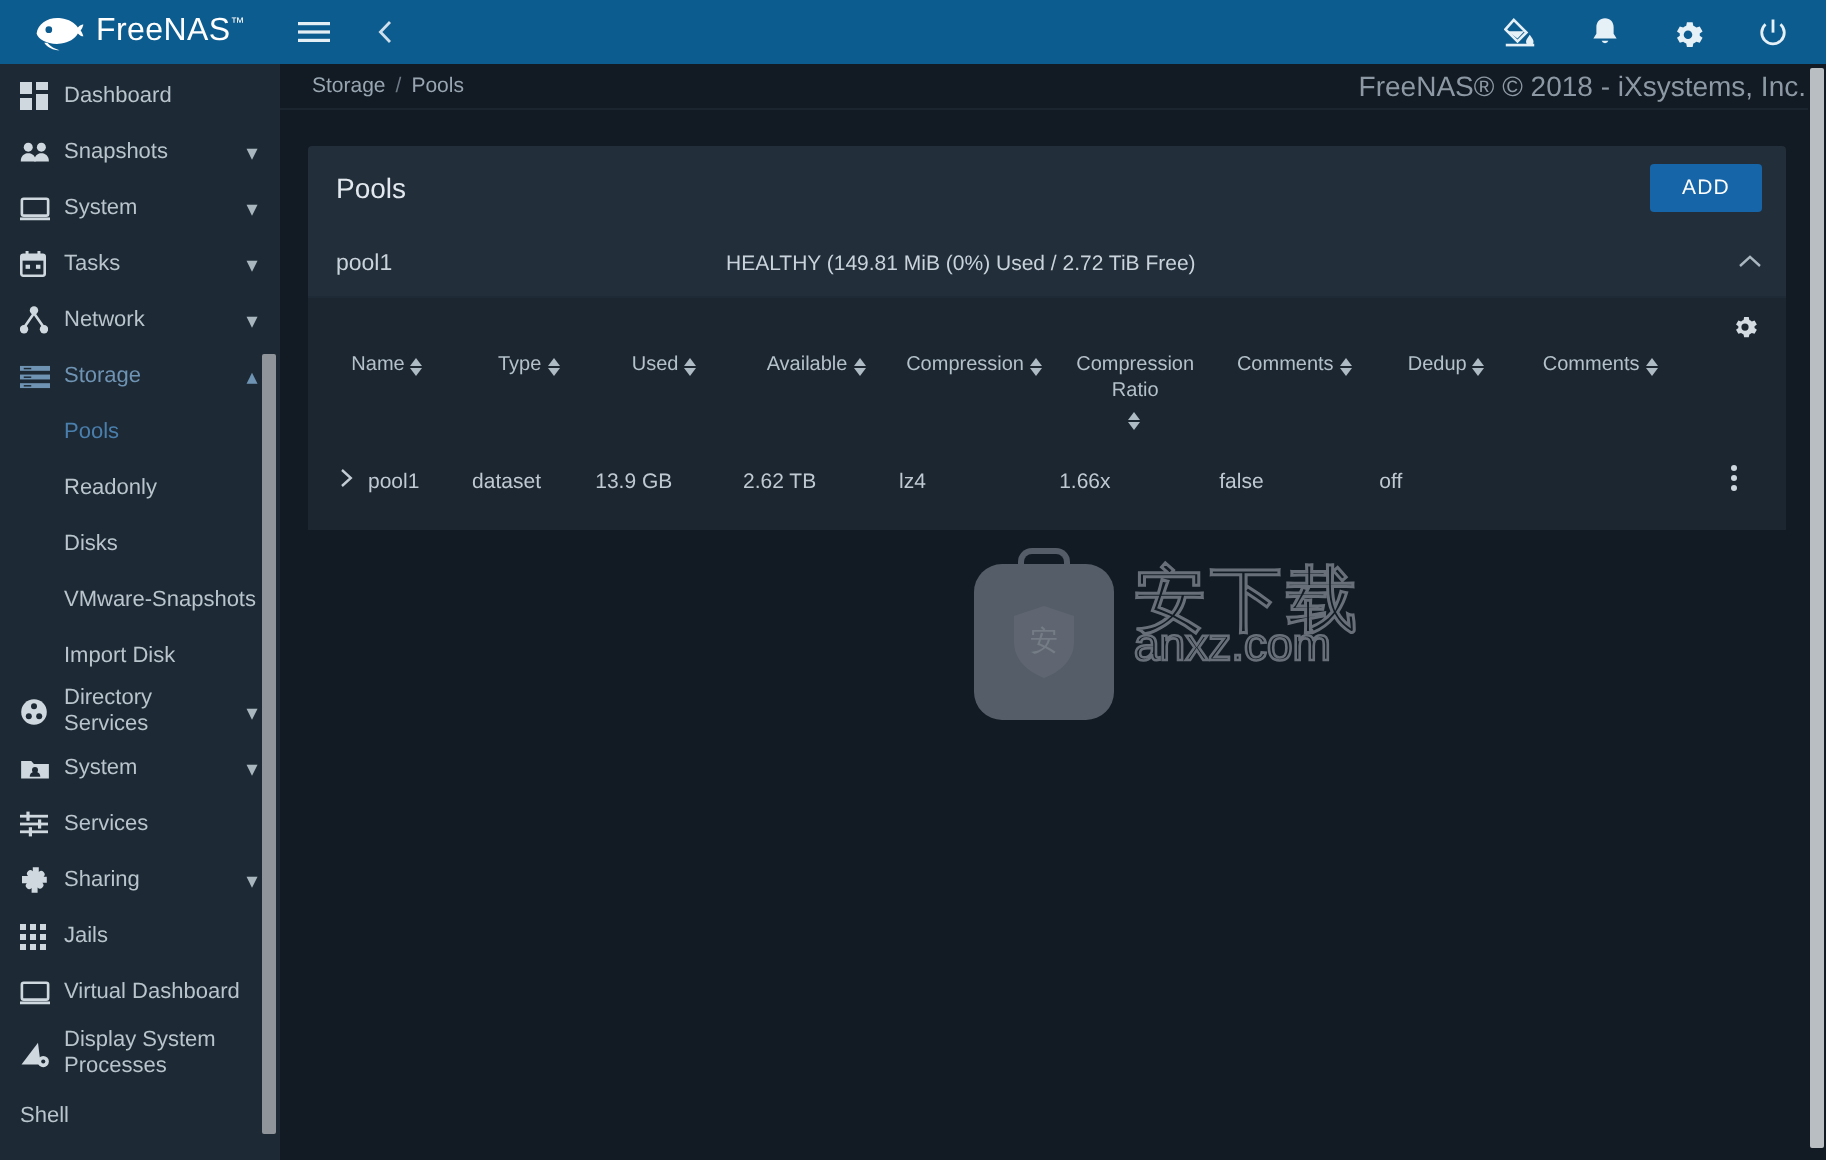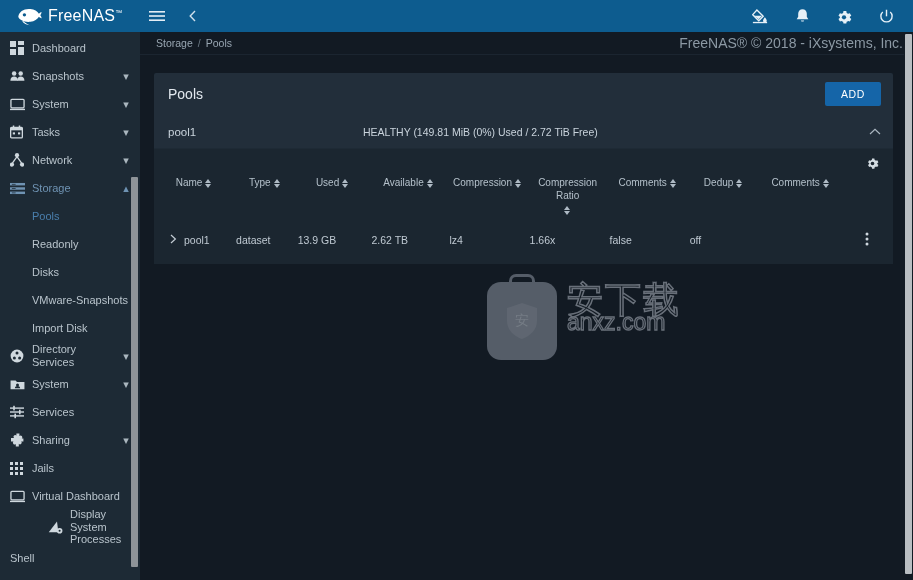--- a/index.html
+++ b/index.html
@@ -67,21 +67,21 @@
     width: 12px; flex: 0 0 12px; display: flex;
     align-items: center; justify-content: center; color: #aab6be;
   }
   .side-item.active .slabel, .side-item.active .sicon { color: #6f93b3; }
   .side-item.active .caret { color: #6f93b3; }
   .side-sub {
     display: flex; align-items: center; height: 28px;
     padding-left: 32px; color: #b9c4cc; font-size: 11px; cursor: pointer;
   }
   .side-sub.active { color: #4a7fad; }
-  .side-item.tall { height: 34px; margin-left: 38px; }
+  .side-item.tall { height: 34px; }
   .side-item.tall .slabel { line-height: 1.18; }
 
   .side-scrollbar {
     position: absolute; right: 2px; top: 145px;
     width: 7px; height: 390px;
     background: #8e9499; border-radius: 1px; z-index: 5;
   }
 
   
   .content {

